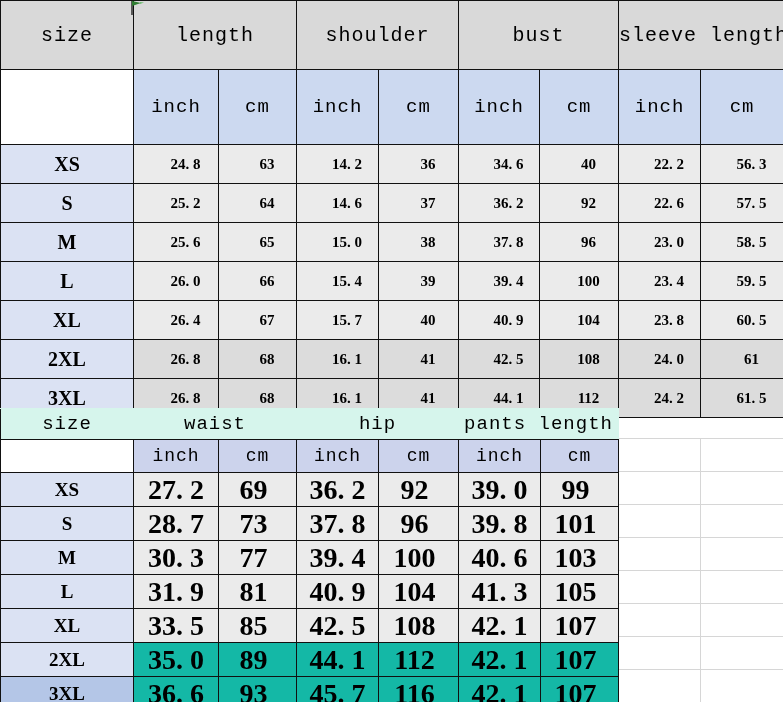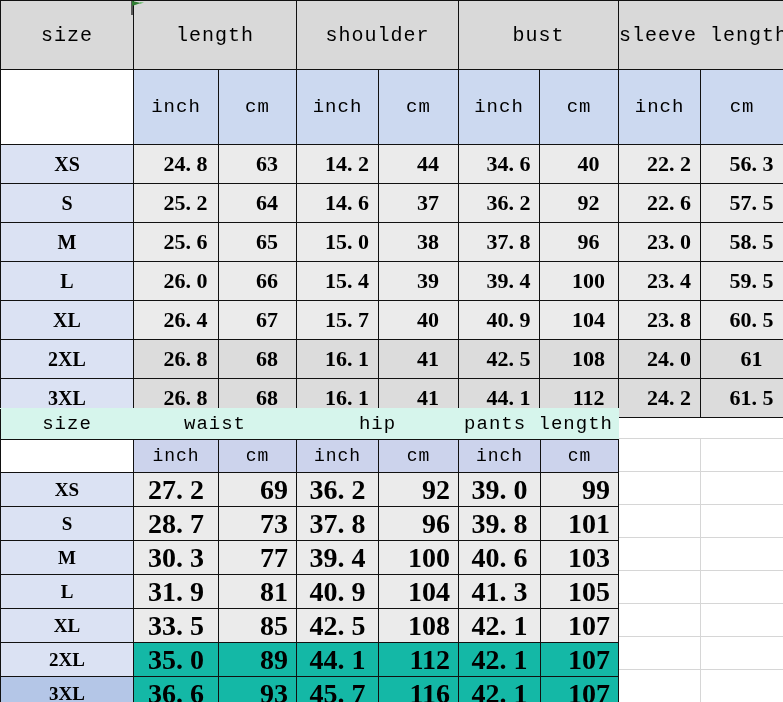--- a/index.html
+++ b/index.html
@@ -88,21 +88,21 @@
     font-weight: bold;
   }
   #top-table .size-cell.dark {
     background: #dbe2f3;
   }
   #top-table .val {
     background: #ebebeb;
     height: 38px;
     font-family: "Liberation Serif", "DejaVu Serif", serif;
     font-weight: bold;
-    font-size: 22px;
+    font-size: 15px;
     padding-left: 19px;
   }
   #top-table .val.shade {
     background: #dcdcdc;
     font-family: Liberation Serif, serif;
   }
 
   
   #bottom-table {
     left: 0;
@@ -149,21 +149,20 @@
     background: #ebebeb;
     height: 33px;
     font-family: "Liberation Serif", "DejaVu Serif", serif;
     font-weight: bold;
     font-size: 28px;
   }
   #bottom-table .val2.shade {
     background: #14b8a6;
   }
   #bottom-table .val2.rt {
-    text-align: right;
     padding-right: 8px;
   }
 
   
   .mint-strip {
     position: absolute;
     left: 0;
     top: 408px;
     width: 618px;
     height: 30px;
@@ -225,21 +224,21 @@
         <td class="unit-head">cm</td>
         <td class="unit-head">inch</td>
         <td class="unit-head">cm</td>
       </tr>
 
       <tr>
         <td class="size-cell">XS</td>
         <td class="val">24. 8</td>
         <td class="val">63</td>
         <td class="val">14. 2</td>
-        <td class="val">44</td>
+        <td class="val">36</td>
         <td class="val">34. 6</td>
         <td class="val">40</td>
         <td class="val">22. 2</td>
         <td class="val">56. 3</td>
       </tr>
       <tr>
         <td class="size-cell">S</td>
         <td class="val">25. 2</td>
         <td class="val">64</td>
         <td class="val">14. 6</td>

